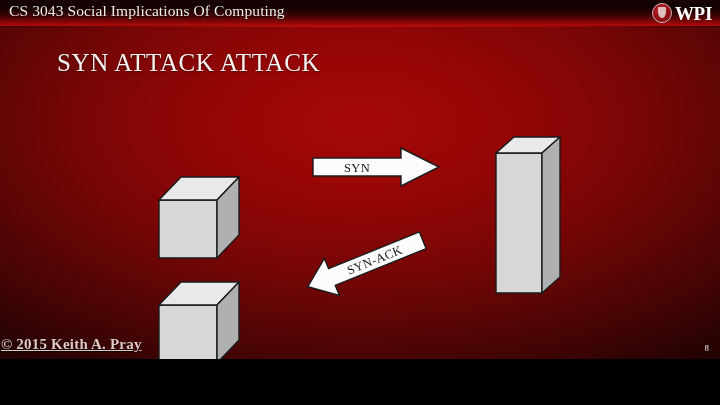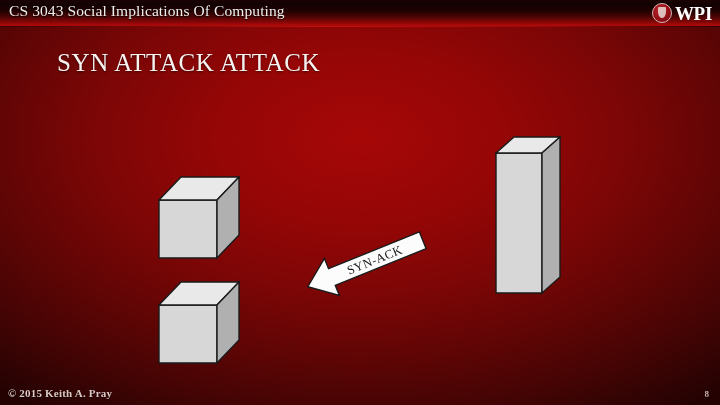--- a/index.html
+++ b/index.html
@@ -3,21 +3,21 @@
 <meta charset="utf-8">
 <style>
   html, body {
     margin: 0;
     padding: 0;
     background: #000;
   }
   #slide {
     position: relative;
     width: 720px;
-    height: 405px;
+    height: 359px;
     overflow: hidden;
     font-family: "Liberation Serif", serif;
     background:
       radial-gradient(ellipse 78% 82% at 50% 34%,
         #a60707 0%,
         #950606 26%,
         #7d0606 47%,
         #600505 66%,
         #450404 82%,
         #2e0303 94%,
@@ -137,27 +137,28 @@
     font-size: 12.5px;
     letter-spacing: 0.4px;
   }
 
   #arrow-syn { left: 311px; top: 146px; }
   #arrow-synack { left: 303px; top: 226px; }
 
   
   #footer-copyright {
     position: absolute;
-    left: 8px;
+    left: 1px;
     bottom: 6px;
-    font-size: 11px;
+    font-size: 15px;
     font-weight: bold;
     color: #dcc9c6;
     letter-spacing: 0.2px;
     text-shadow: 0 1px 1px rgba(0,0,0,0.7);
+    text-decoration: underline;
   }
   #footer-page-number {
     position: absolute;
     right: 11px;
     bottom: 6px;
     font-size: 9px;
     font-weight: bold;
     color: #cfb2ae;
     text-shadow: 0 1px 1px rgba(0,0,0,0.7);
   }
@@ -195,20 +196,28 @@
   </div>
 
   <div class="shape" id="server-box">
     <svg width="70" height="162" viewBox="0 0 70 162">
       <polygon class="face-front face-edge" points="2,18 48,18 48,158 2,158"></polygon>
       <polygon class="face-top face-edge" points="2,18 20,2 66,2 48,18"></polygon>
       <polygon class="face-side face-edge" points="48,18 66,2 66,142 48,158"></polygon>
     </svg>
   </div>
 
+  <div class="arrow" id="arrow-syn">
+    <svg width="132" height="44" viewBox="0 0 132 44">
+      <g transform="translate(2,2)">
+        <polygon class="arrow-body" points="0,10 88,10 88,0 126,19 88,38 88,28 0,28"></polygon>
+        <text class="arrow-label" x="44" y="23.5" text-anchor="middle">SYN</text>
+      </g>
+    </svg>
+  </div>
 
   <div class="arrow" id="arrow-synack">
     <svg width="136" height="74" viewBox="0 0 136 74">
       <g transform="translate(66,36) rotate(158) translate(-66,-36)">
         <polygon class="arrow-body" points="8,27 106,27 106,16 132,36 106,56 106,45 8,45"></polygon>
         <text class="arrow-label" x="60" y="40.5" text-anchor="middle" transform="rotate(180 60 36)">SYN-ACK</text>
       </g>
     </svg>
   </div>
 

